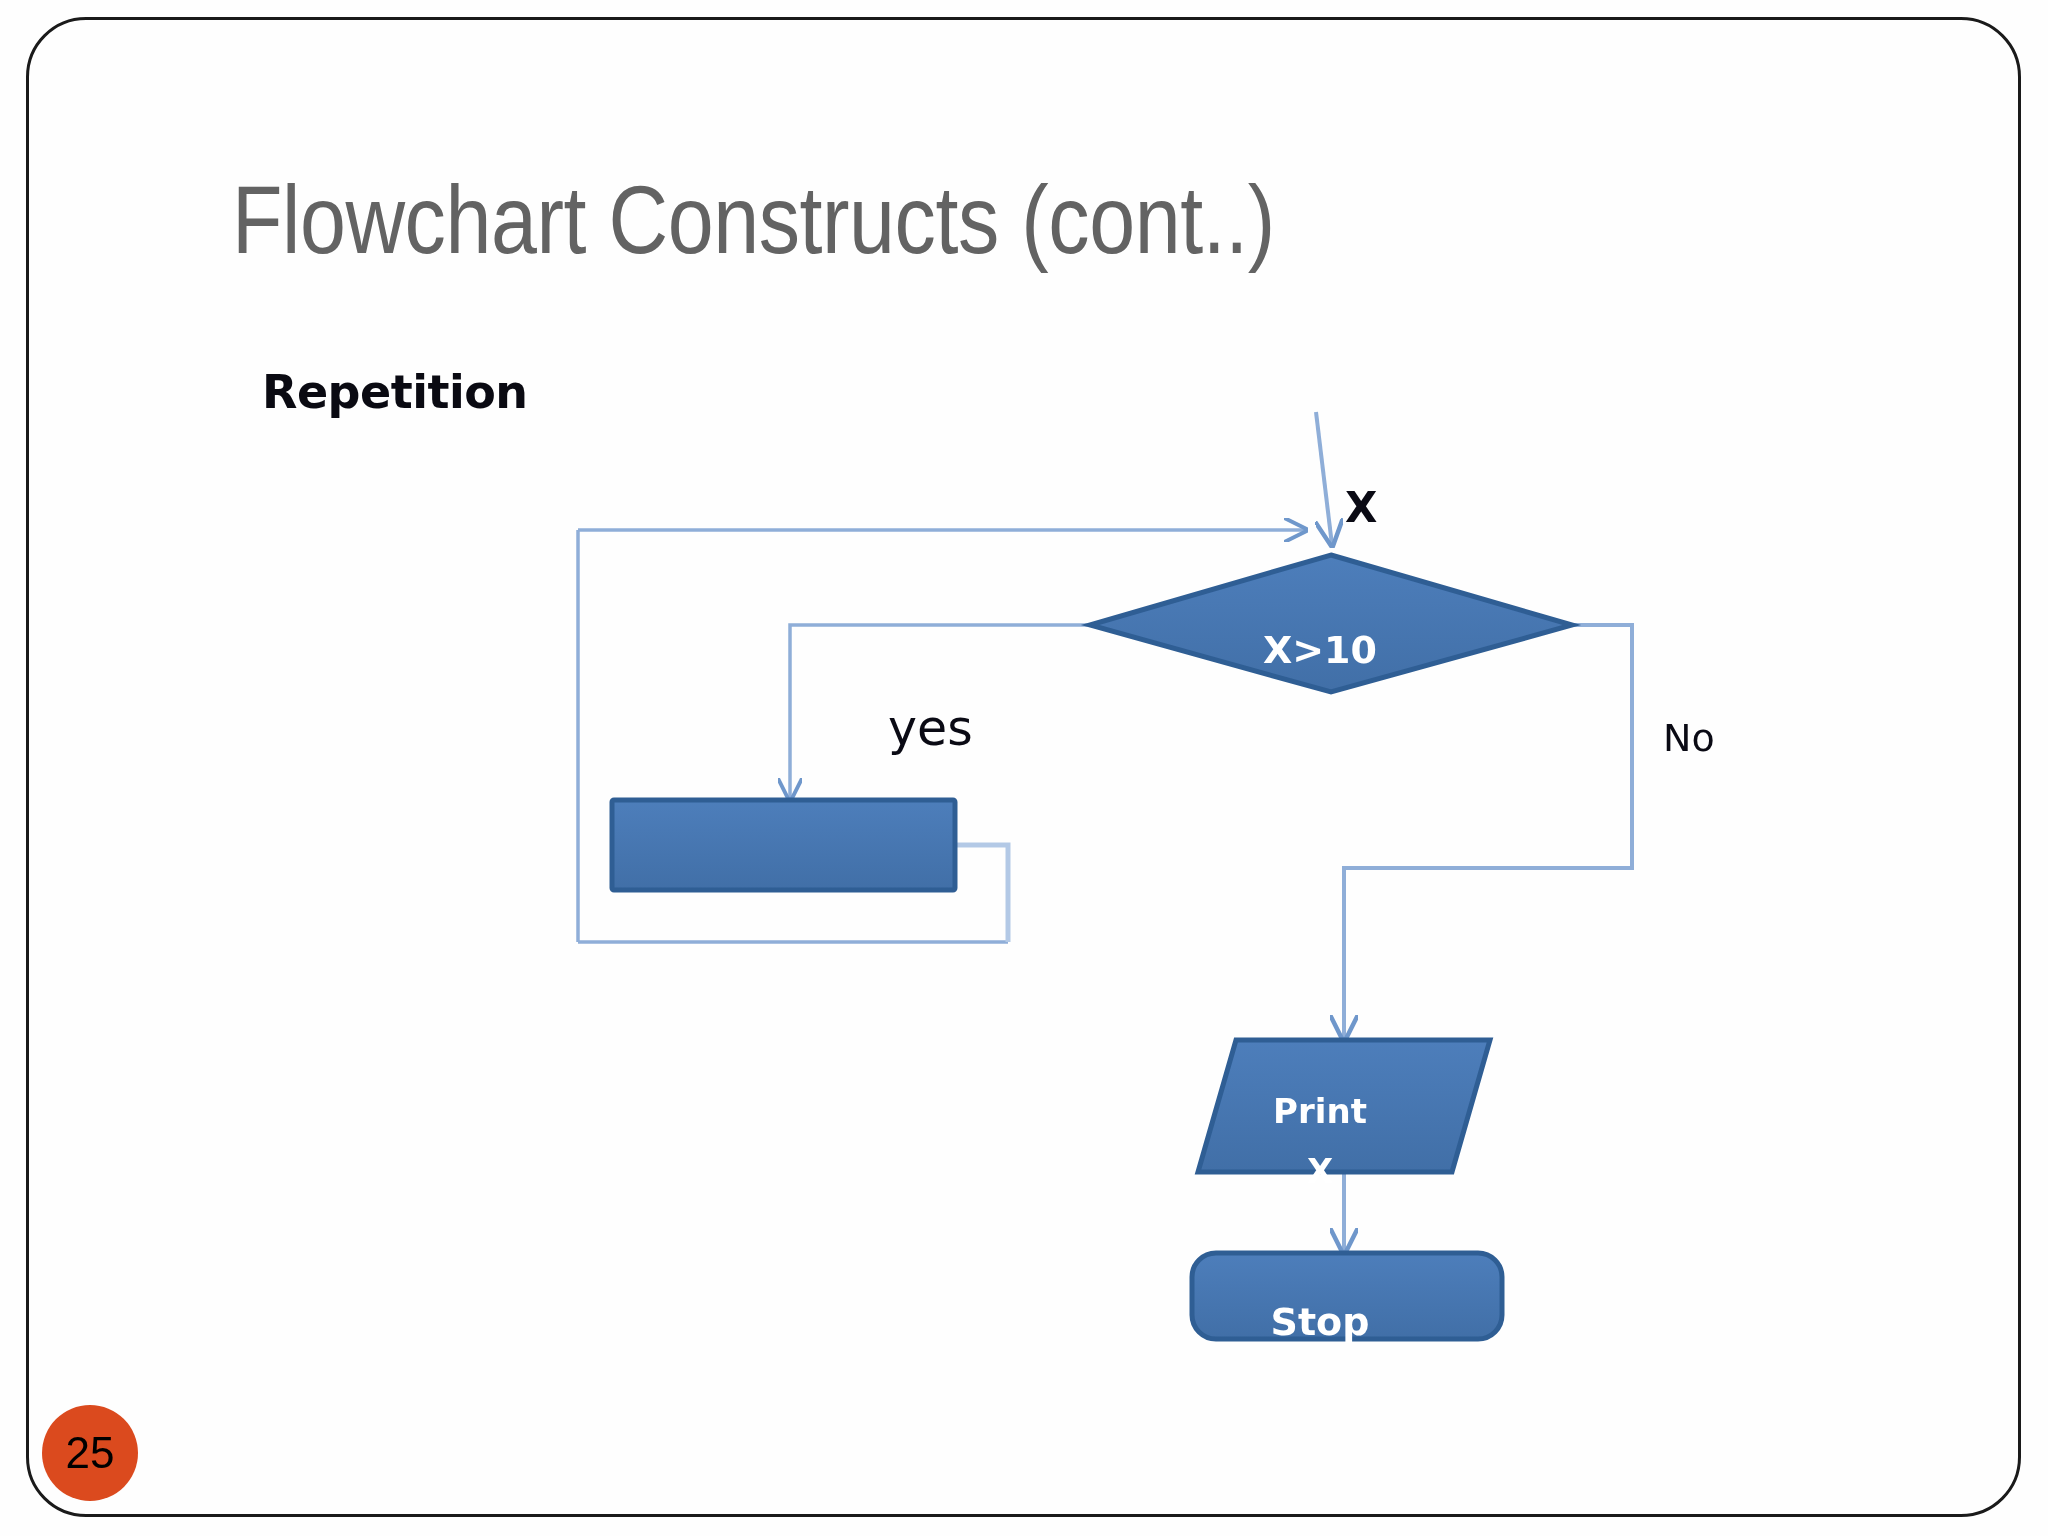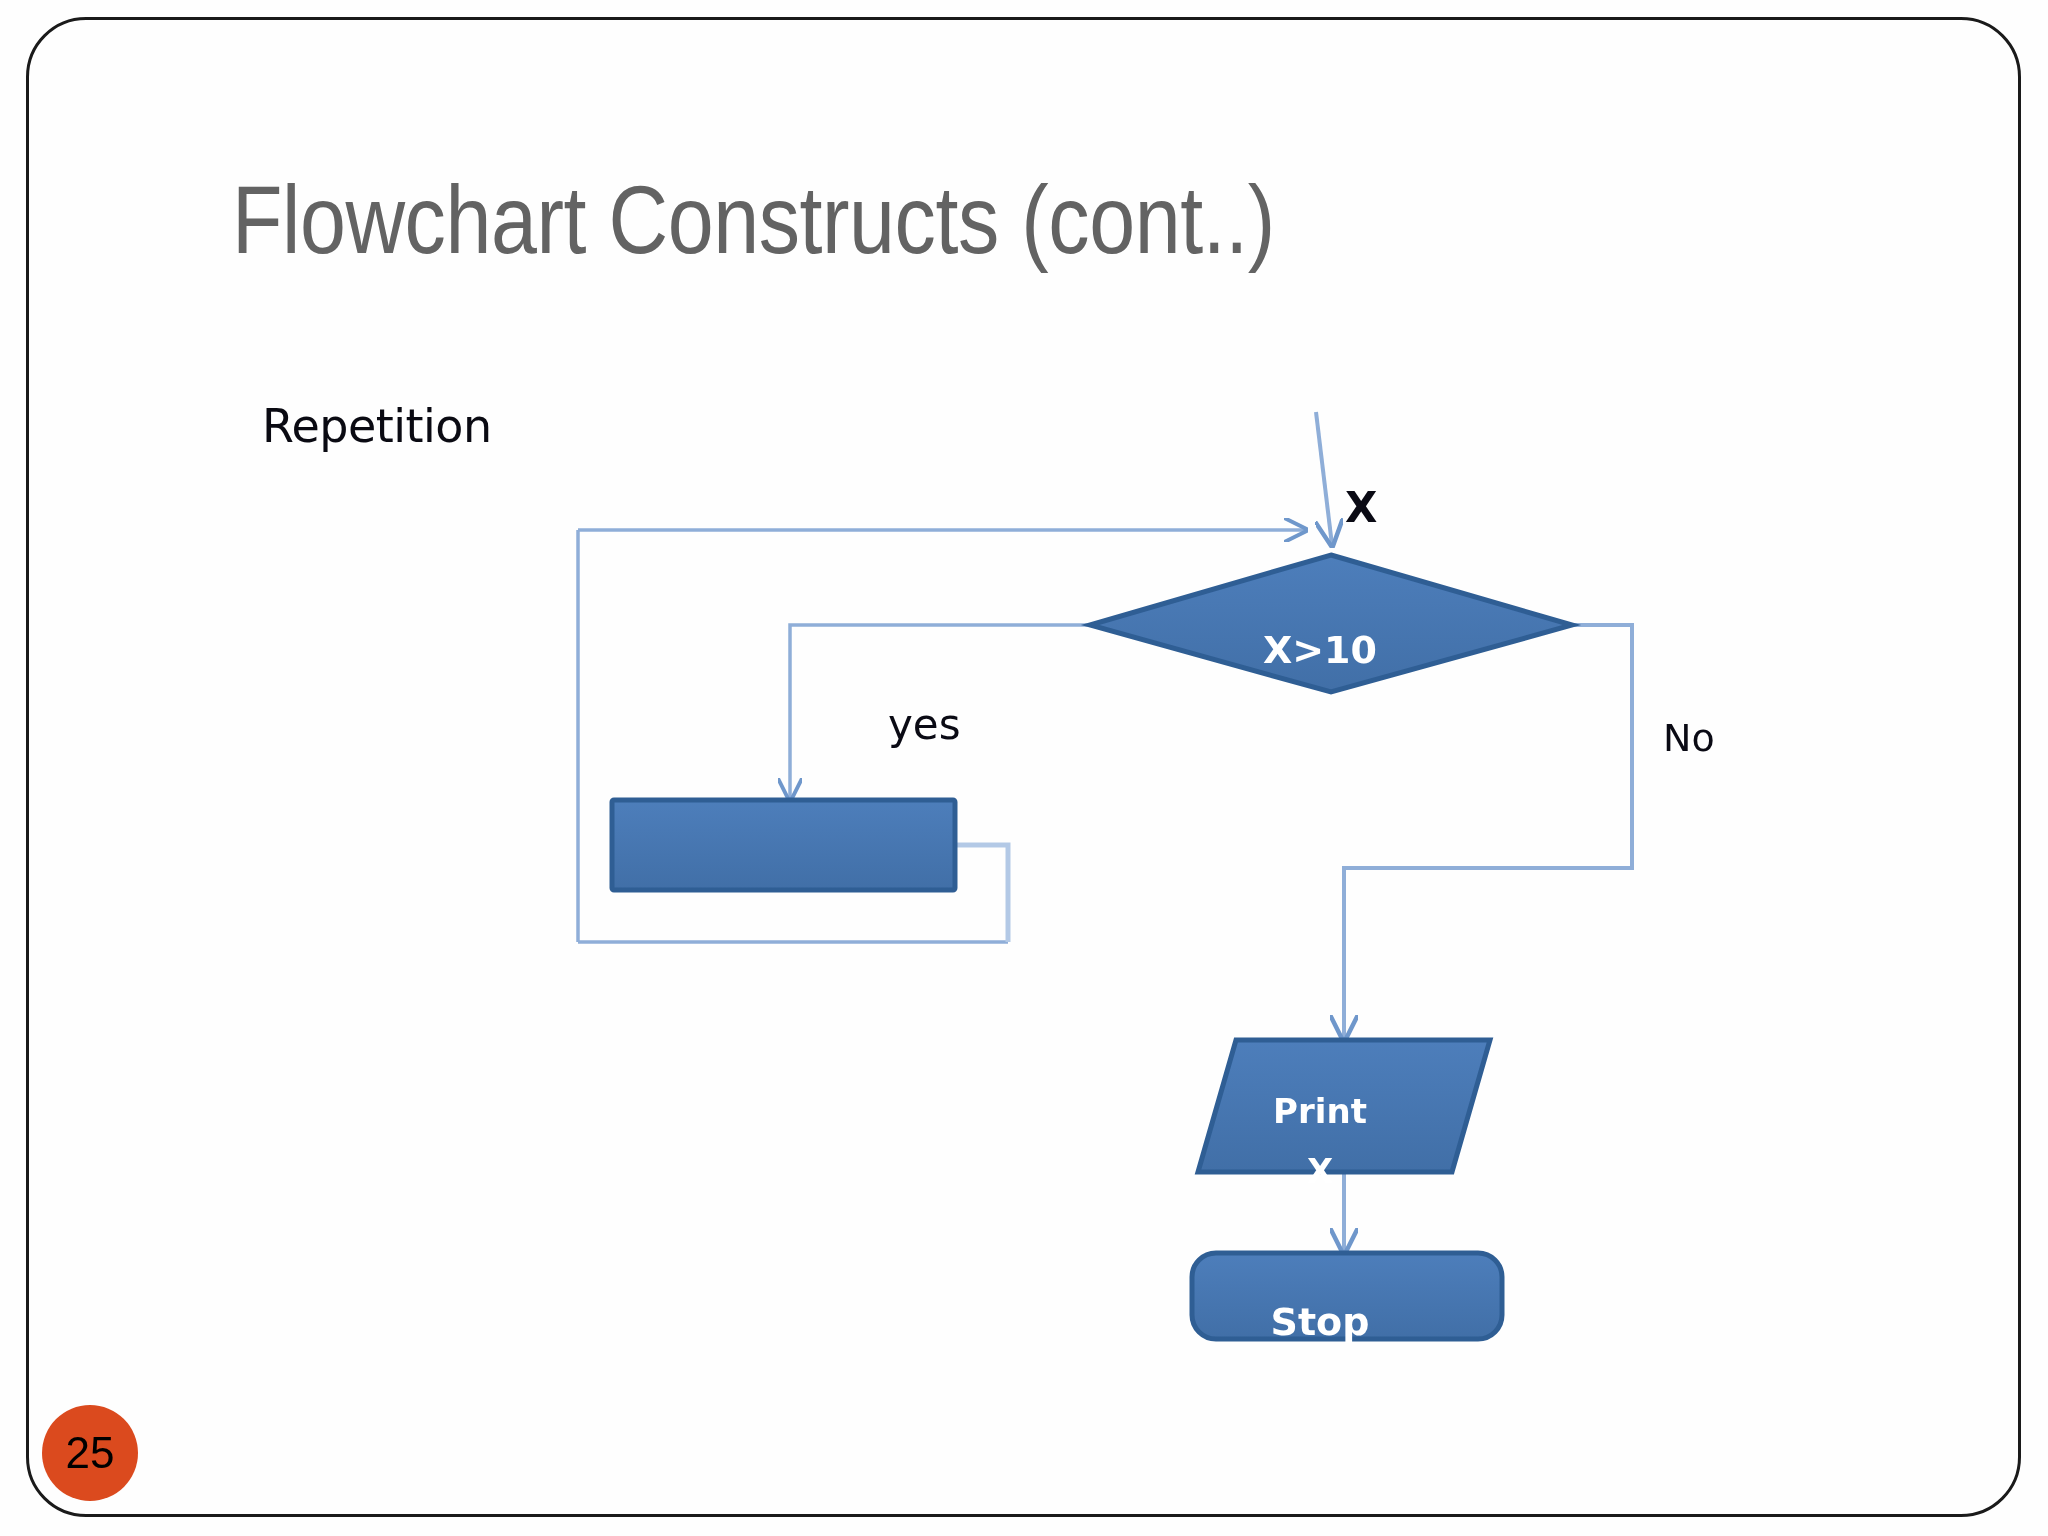--- a/index.html
+++ b/index.html
@@ -49,25 +49,24 @@
     transform: scaleX(0.86);
     transform-origin: left center;
   }
 
   #section-label {
     position: absolute;
     left: 262px;
     top: 365px;
     font-family: "DejaVu Sans", sans-serif;
     font-size: 46px;
-    font-weight: normal;
+    font-weight: bold;
     color: #0a0a12;
     letter-spacing: -0.5px;
     white-space: nowrap;
-    margin-top: 34px;
   }
 
   
   #page-badge {
     position: absolute;
     left: 42px;
     top: 1405px;
     width: 96px;
     height: 96px;
     border-radius: 50%;
@@ -120,21 +119,21 @@
   #label-output {
     left: 1230px; top: 1053px; width: 180px;
     font-size: 34px; line-height: 60px;
   }
   #label-terminator {
     left: 1230px; top: 1272px; width: 180px;
     font-size: 38px; line-height: 44px;
   }
 
   #label-x     { left: 1345px; top: 483px;  font-size: 42px; }
-  #label-yes   { left: 888px;  top: 700px;  font-size: 42px; font-weight: normal; }
+  #label-yes   { left: 888px;  top: 700px;  font-size: 49px; font-weight: normal; }
   #label-no    { left: 1663px; top: 716px;  font-size: 38px; font-weight: normal; }
 </style>
 </head>
 <body>
 
 <div id="slide">
 
   <div id="slide-frame"></div>
 
   <div id="slide-title">Flowchart Constructs (cont..)</div>

